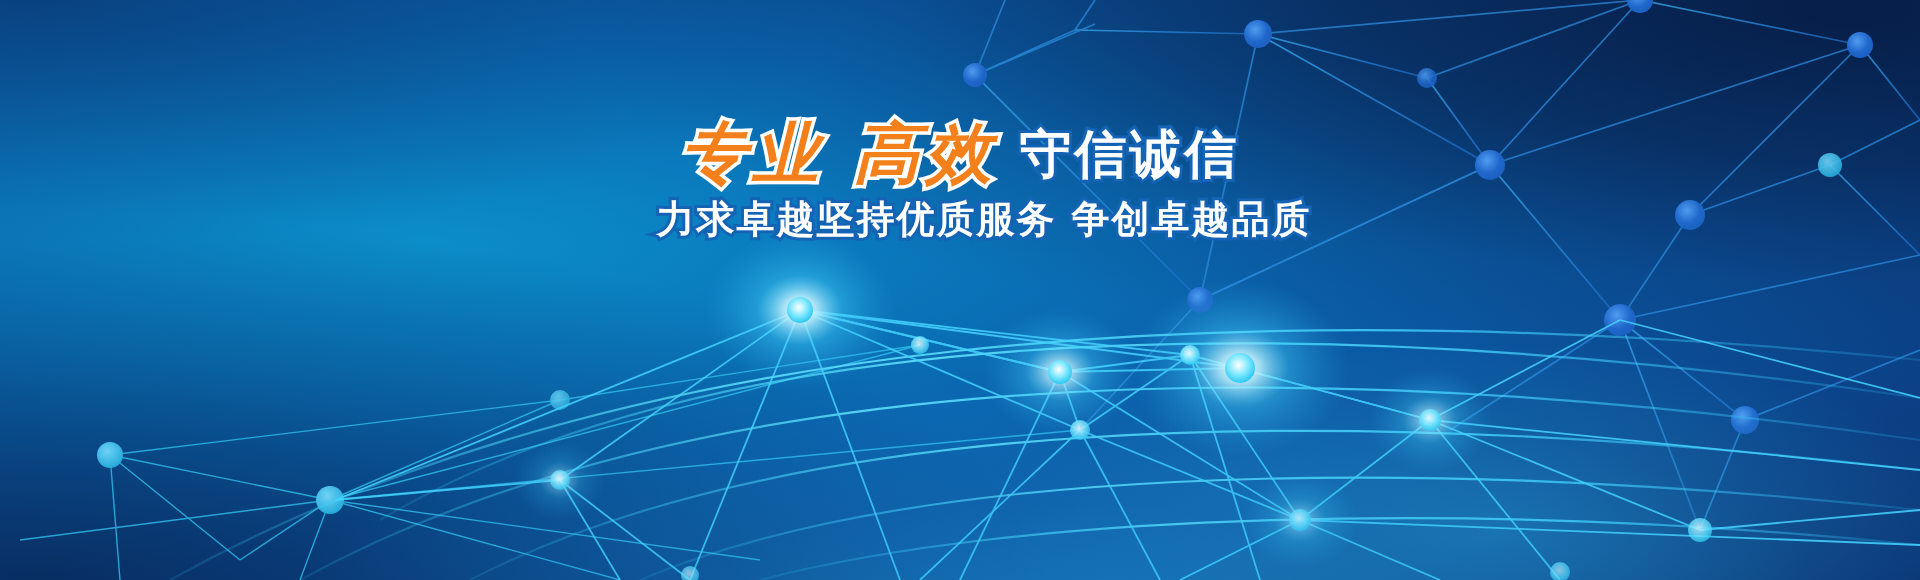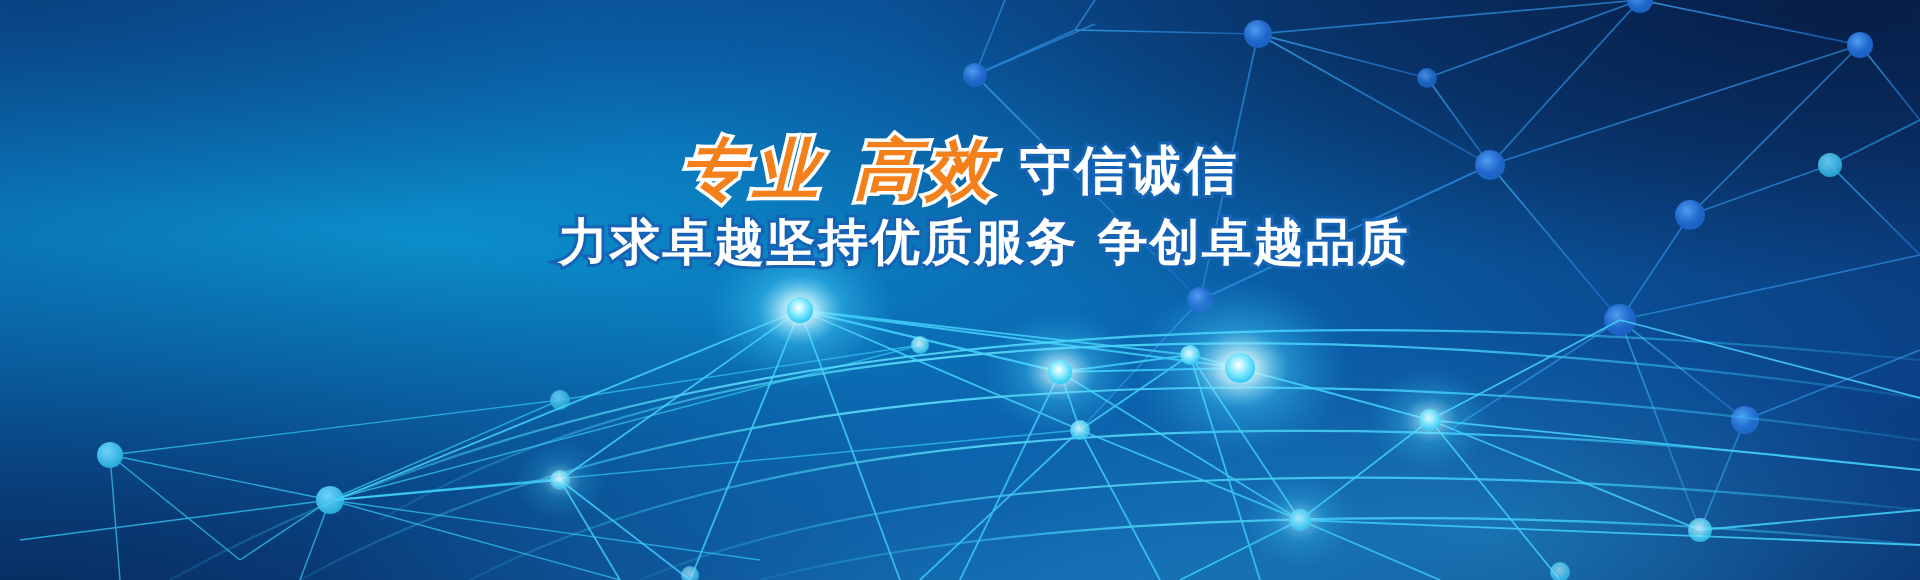--- a/index.html
+++ b/index.html
@@ -23,21 +23,21 @@
       radial-gradient(60% 60% at 2% 0%, rgba(8,46,100,0.55) 0%, rgba(0,0,0,0) 70%);
   }
   #bg-lowglow{
     background:
       radial-gradient(58% 62% at 55% 108%, rgba(40,195,255,0.42) 0%, rgba(30,160,230,0.22) 35%, rgba(0,0,0,0) 70%),
       radial-gradient(38% 48% at 78% 92%, rgba(60,215,255,0.28) 0%, rgba(0,0,0,0) 68%);
   }
   svg.layer{display:block;}
   #titlewrap{
     position:absolute;
-    left:0; top:136px;
+    left:0; top:120px;
     width:1920px;
     text-align:center;
     pointer-events:none;
   }
   #line1{
     line-height:1;
     white-space:nowrap;
     height:72px;
   }
   .l1seg{
@@ -63,21 +63,21 @@
     color:#ffffff;
     -webkit-text-stroke:6px #1463b5;
     paint-order:stroke fill;
     margin-left:22px;
     position:relative;
     top:-4px;
   }
   #line2{
     margin-top:6px;
     font-family:"DejaVu Sans", sans-serif;
-    font-size:50px;
+    font-size:38px;
     font-weight:700;
     letter-spacing:2px;
     color:#ffffff;
     -webkit-text-stroke:6px #1463b5;
     paint-order:stroke fill;
     white-space:nowrap;
     line-height:1.15;
     padding-left:48px;
   }
 </style>

